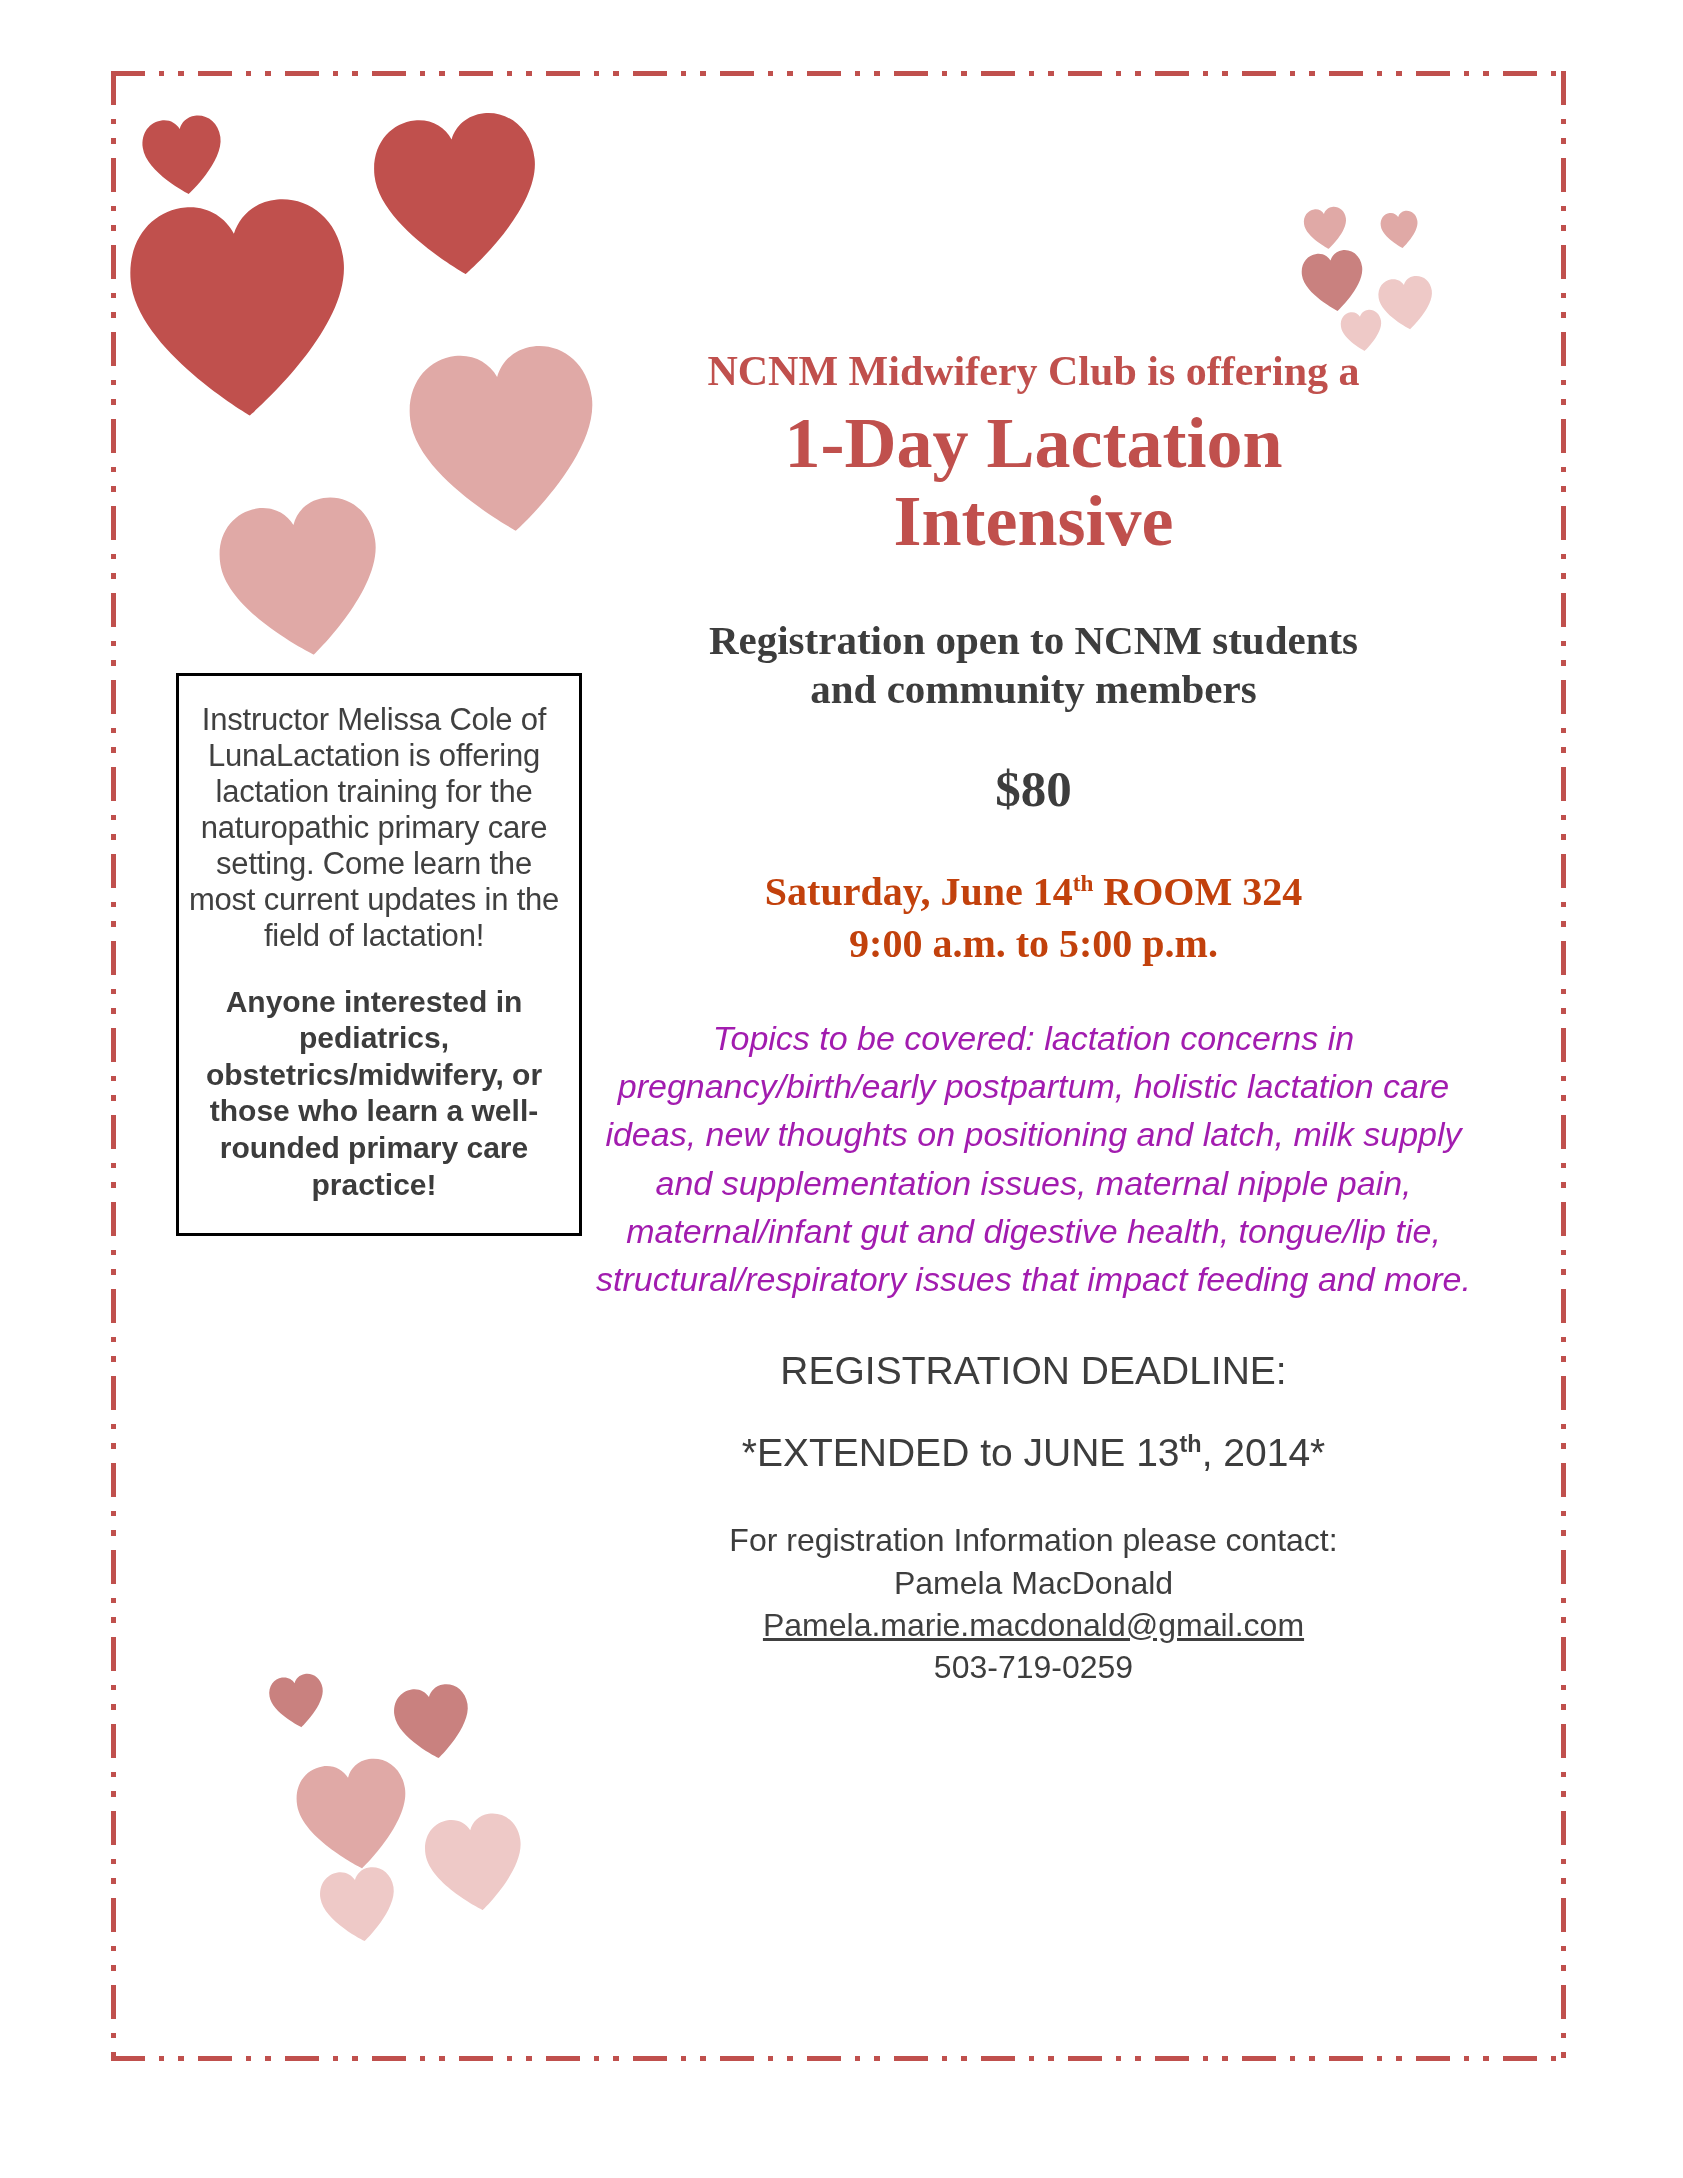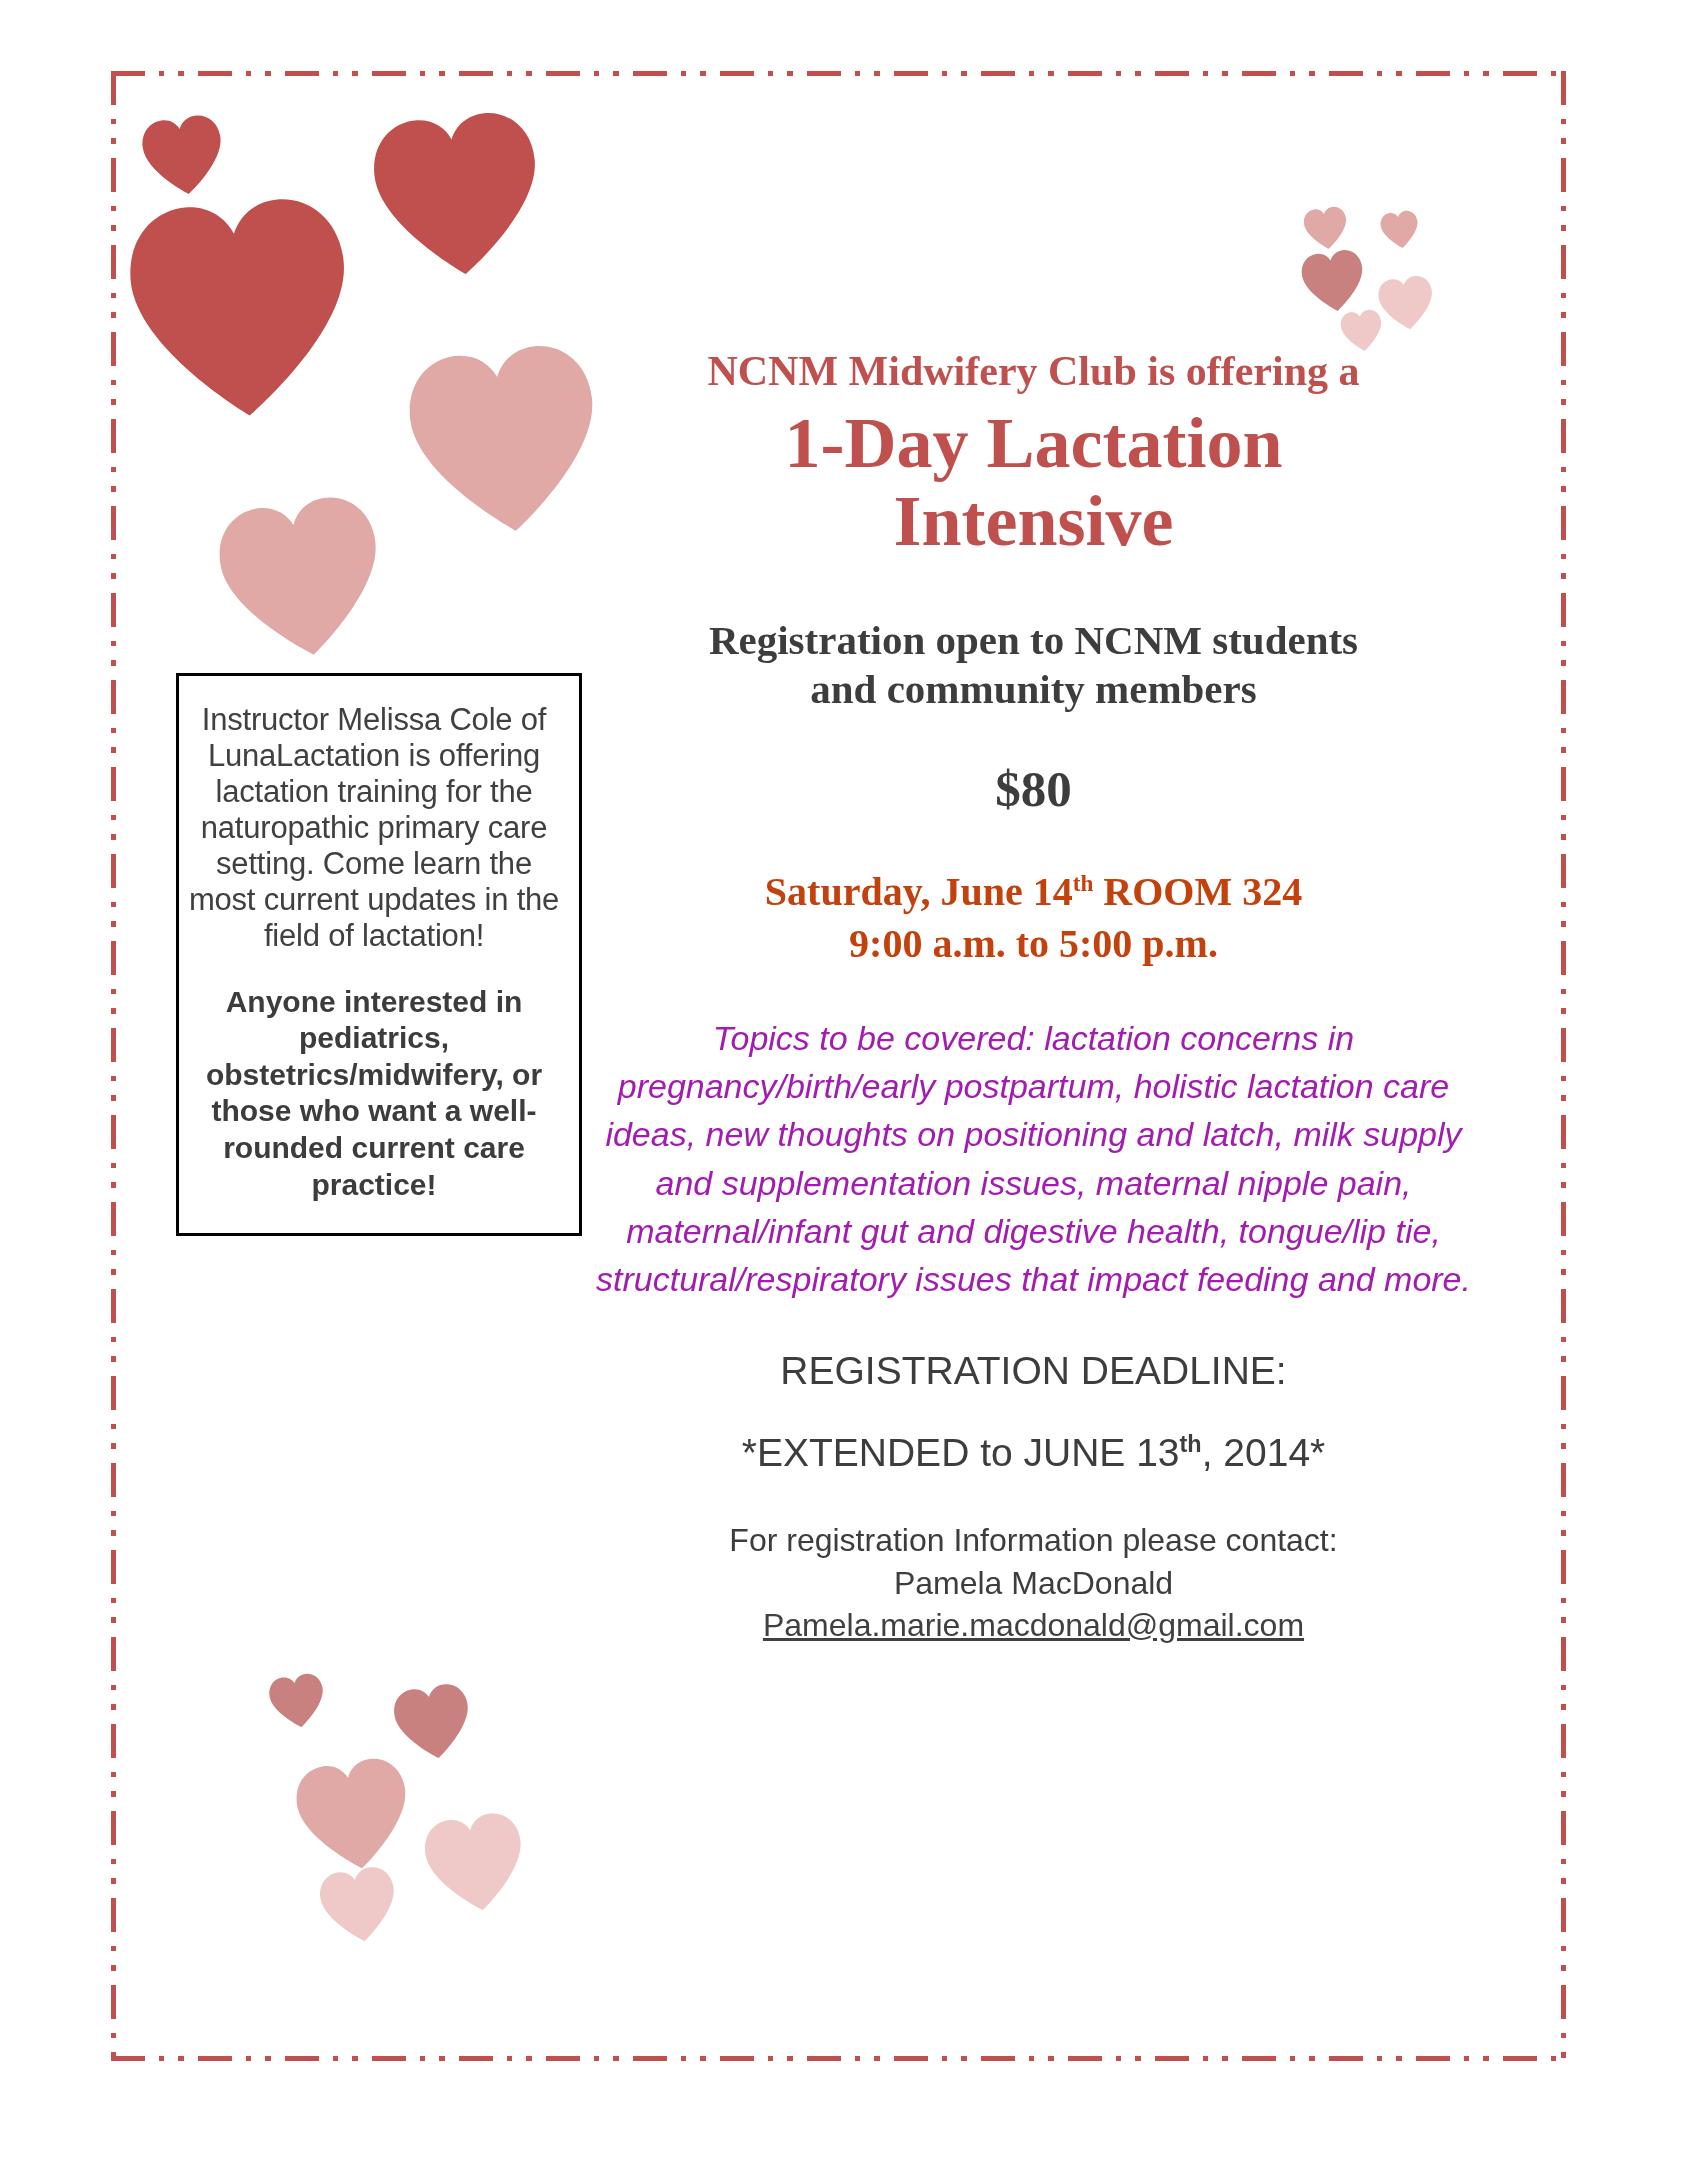--- a/index.html
+++ b/index.html
@@ -274,21 +274,21 @@
         <path d="M50 88 C50 88 6 58 6 31 C6 14 18 4 31 4 C40 4 47 9 50 16 C53 9 60 4 69 4 C82 4 94 14 94 31 C94 58 50 88 50 88 Z" fill="#eec9c7"></path>
       </svg>
     </div>
   </div>
 
 <div id="content">
 
   <div id="left-col">
     <div id="info-box">
       <p id="instructor-paragraph">Instructor Melissa Cole of LunaLactation is offering lactation training for the naturopathic primary care setting. Come learn the most current updates in the field of lactation!</p>
-      <p id="audience-paragraph">Anyone interested in pediatrics, obstetrics/midwifery, or those who want a well-rounded current care practice!</p>
+      <p id="audience-paragraph">Anyone interested in pediatrics, obstetrics/midwifery, or those who learn a well-rounded primary care practice!</p>
     </div>
   </div>
 
   <div id="main-col">
 
     <p id="kicker">NCNM Midwifery Club is offering a</p>
 
     <h1 id="title">
       <span>1-Day Lactation</span><br>
       <span>Intensive</span>
@@ -311,17 +311,18 @@
     <p id="deadline-label">REGISTRATION DEADLINE:</p>
 
     <p id="deadline-extended">
       <span>*EXTENDED to JUNE 13</span><sup>th</sup><span>, 2014*</span>
     </p>
 
     <div id="contact-block">
       <span id="contact-line1">For registration Information please contact:</span>
       <span id="contact-name">Pamela MacDonald</span>
       <a id="contact-email" href="#">Pamela.marie.macdonald@gmail.com</a>
+      <span id="contact-phone">503-719-0259</span>
     </div>
 
   </div>
 </div>
 
 
 </body></html>

